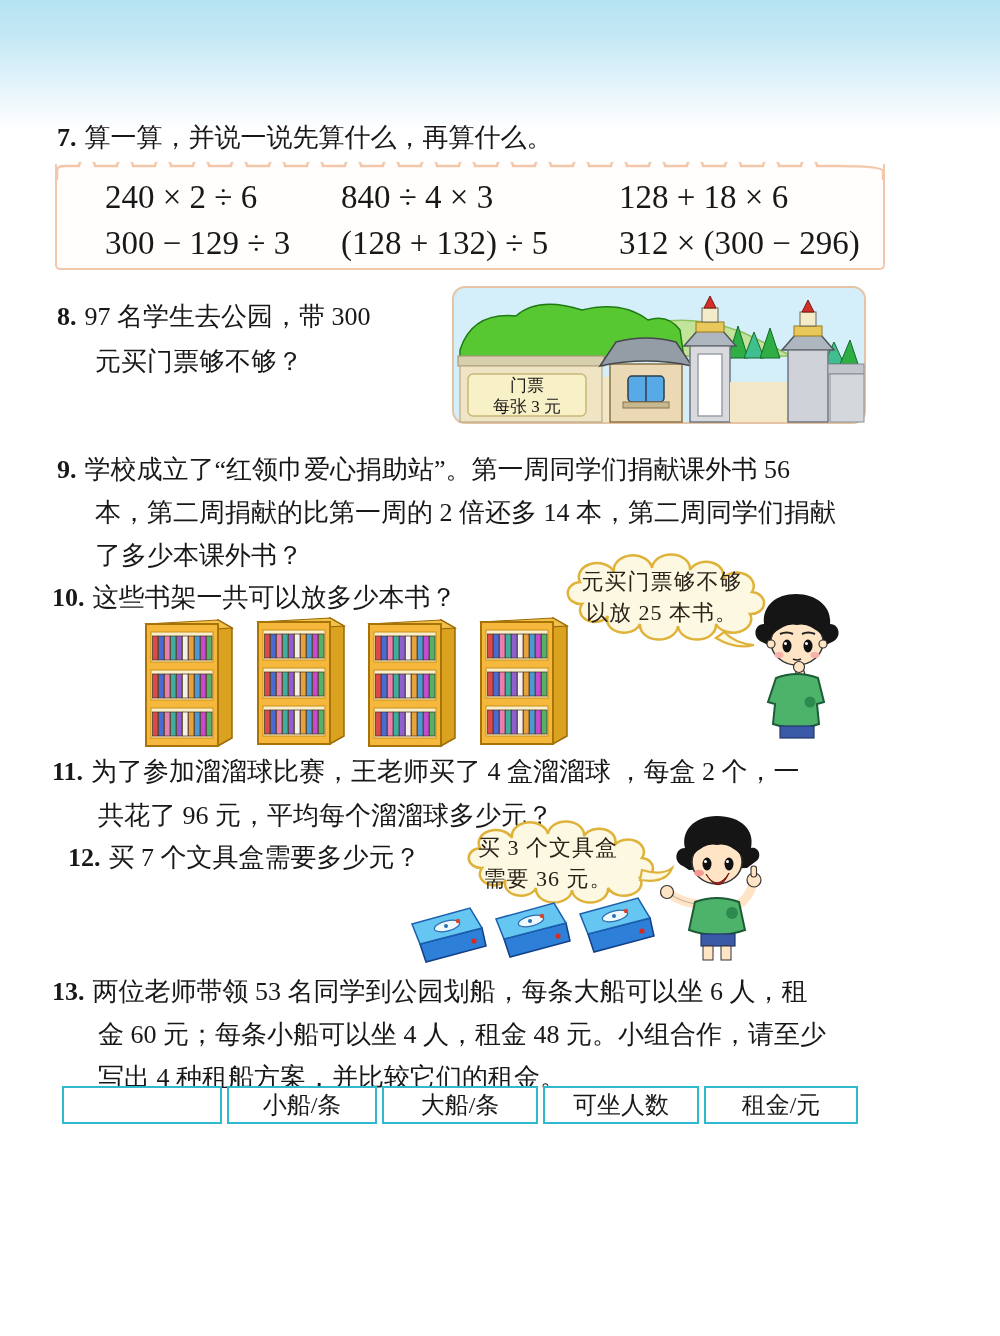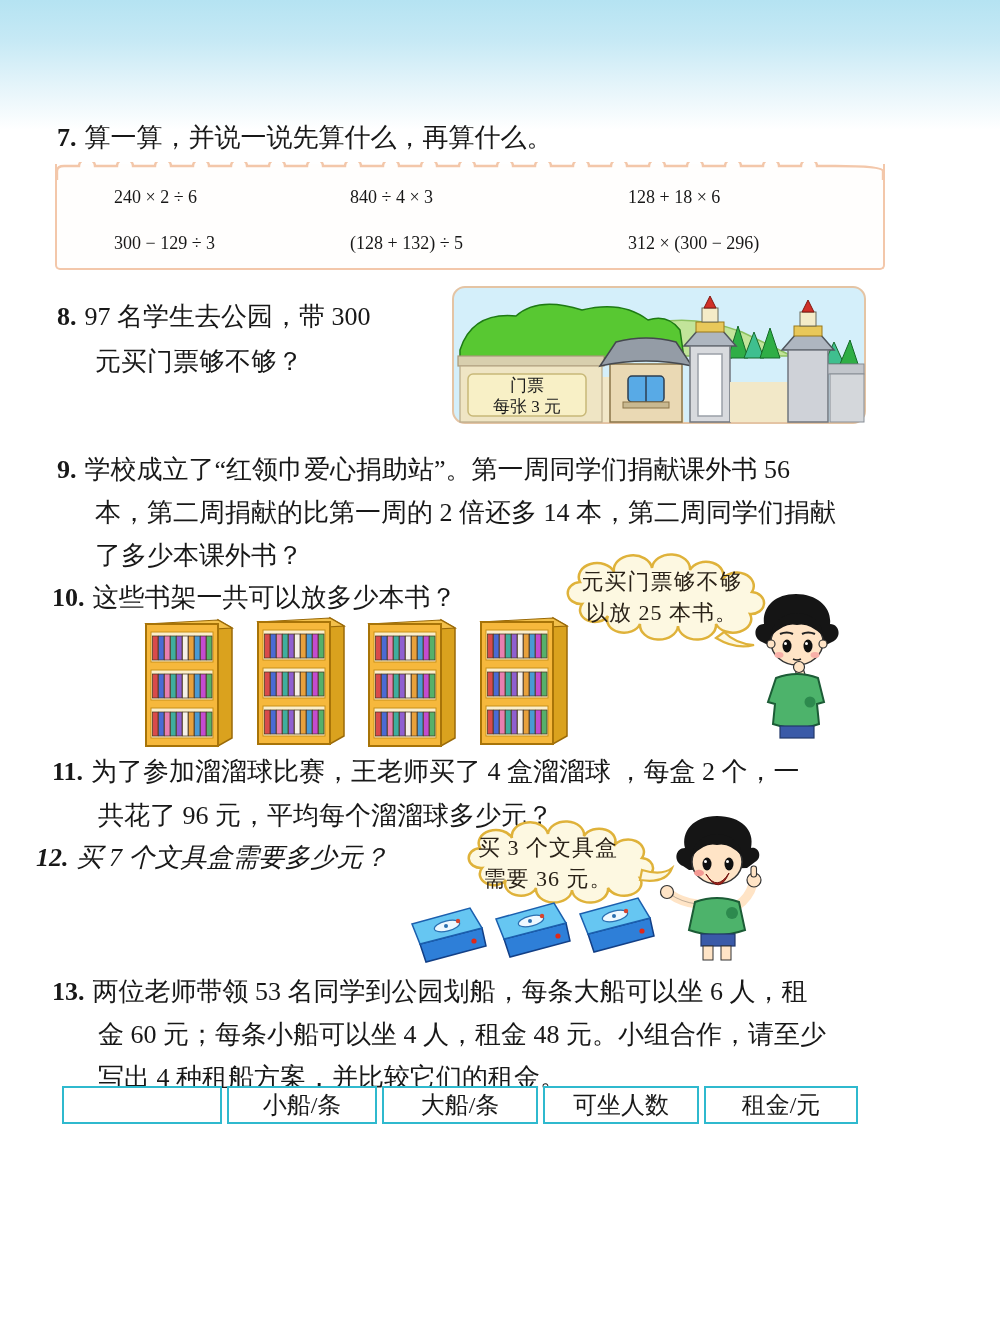--- a/index.html
+++ b/index.html
@@ -16,23 +16,23 @@
   .ptext-block .cont10{padding-left:46px;}
   .row1{white-space:nowrap;}
   
   .expr-box{
     position:absolute; left:55px; top:164px; width:826px; height:104px;
     border:2px solid #f3c7aa; border-top:none; border-radius:0 0 5px 5px;
     background:#fffefd;
   }
   .scallop{position:absolute; left:-2px; top:-2px;}
   .expr-grid{
-    position:absolute; left:57px; top:14px; right:8px;
+    position:absolute; left:48px; top:14px; right:8px;
     display:grid; grid-template-columns:236px 278px auto; row-gap:8px;
-    font-size:18px; line-height:38px;
+    font-size:33px; line-height:38px;
   }
   
   .bubble-text{
     position:absolute; text-align:center; font-size:22px; line-height:31px;
     color:#2a2218; letter-spacing:1px;
   }
   
   .plan-table{
     position:absolute; left:62px; top:1086px;
     display:grid; grid-template-columns:160px 150px 156px 156px 154px;
@@ -211,21 +211,21 @@
     <path d="M30 90 Q51 82 72 90 L78 114 L71 116 L73 136 Q51 144 27 136 L29 116 L22 114 Z" fill="#4db36b" stroke="#1c5c36" stroke-width="2"></path>
     <circle cx="64" cy="114" r="5.5" fill="#2d8a4e"></circle>
     <rect x="34" y="138" width="34" height="12" fill="#3a5aa8" stroke="#22386a" stroke-width="1.2"></rect>
   </svg>
 
   <div class="ptext-block" style="left:52px; top:750px; line-height:44px;">
     <div class="row1"><span class="pnum">11.</span><span>为了参加溜溜球比赛，王老师买了 4 盒溜溜球 ，每盒 2 个，一</span></div>
     <div class="cont10">共花了 96 元，平均每个溜溜球多少元？</div>
   </div>
 
-  <div class="abs pline" style="left:36px; top:836px;font-style:italic;">
+  <div class="abs pline" style="left:68px; top:836px;">
     <span class="pnum">12.</span><span>买 7 个文具盒需要多少元？</span>
   </div>
 
   <svg class="abs" style="left:456px; top:818px;" width="240" height="94" viewBox="0 0 240 94">
     <path d="M24 30 a16 12 0 0 1 32 -10 a16 12 0 0 1 36 -4 a16 12 0 0 1 36 2 a16 12 0 0 1 30 10 a14 11 0 0 1 28 12 a12 10 0 0 1 -2 20 a15 11 0 0 1 -32 10 a16 12 0 0 1 -36 2 a16 12 0 0 1 -36 -2 a15 11 0 0 1 -30 -8 a14 11 0 0 1 -24 -12 a11 9 0 0 1 -2 -20 Z" fill="#fdf8e1" stroke="#dfb23a" stroke-width="2.5"></path>
     <path d="M186 52 Q206 58 216 50 Q210 66 184 62 Z" fill="#fdf8e1" stroke="#dfb23a" stroke-width="2.2"></path>
   </svg>
   <div class="bubble-text" style="left:472px; top:832px; width:152px;">
     <div>买 3 个文具盒</div>
     <div>需要 36 元。</div>

